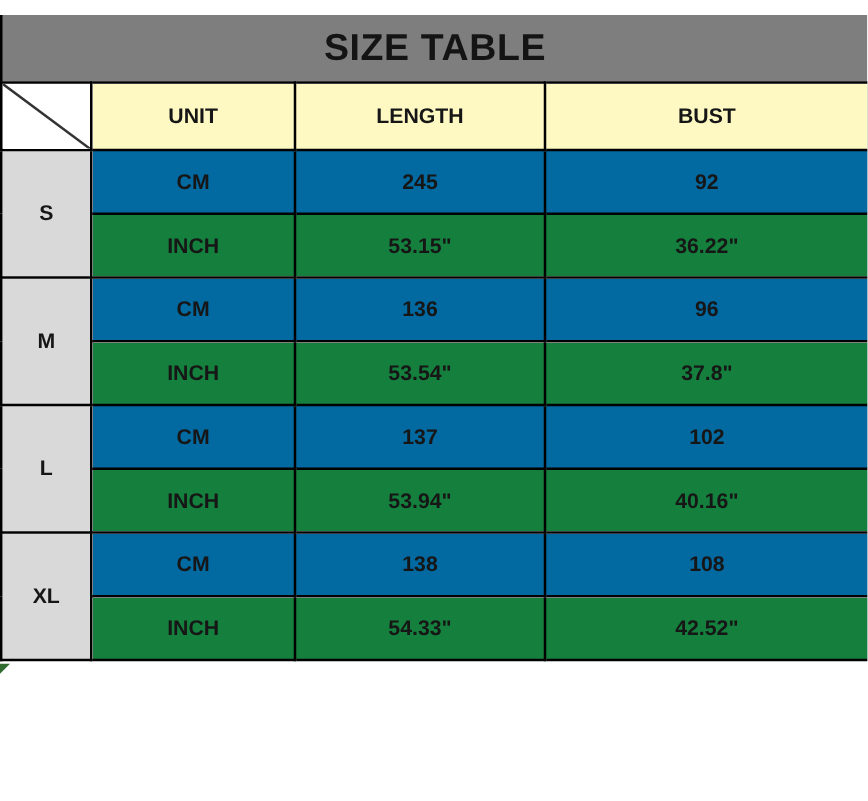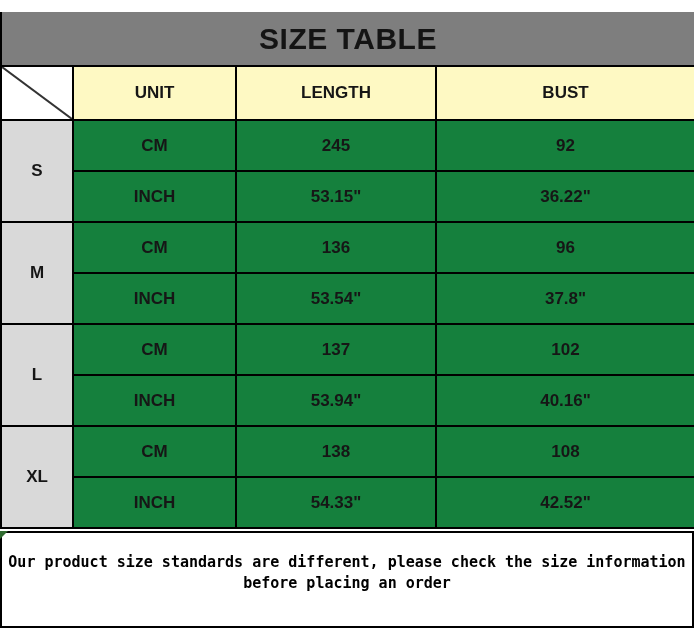--- a/index.html
+++ b/index.html
@@ -39,21 +39,21 @@
     font-size: 17px;
     color: #161616;
     padding: 0;
     overflow: hidden;
   }
   thead th { height: 52px; background: #fef9c3; }
   tbody tr { height: 51px; }
   .diag-cell { background: #ffffff; position: relative; }
   .diag-cell svg { position: absolute; left: 0; top: 0; width: 100%; height: 100%; display: block; }
   .size-cell { background: #d9d9d9; }
-  .row-cm td { background: #15803d; }
+  .row-cm td { background: #0369a1; }
   .row-inch td { background: #15803d; }
   .note-box {
     margin-top: 2px;
     border: 2px solid #000;
     height: 97px;
     box-sizing: border-box;
     padding-top: 19px;
     text-align: center;
     font-family: "DejaVu Sans Mono", "Liberation Mono", monospace;
     font-weight: bold;
@@ -144,18 +144,14 @@
       <tr class="row-inch">
         <td>INCH</td>
         <td>54.33"</td>
         <td>42.52"</td>
       </tr>
     </tbody>
   </table>
 
   <div class="green-artifact"></div>
 
-  <div class="note-box">
-    <div>Our product size standards are different, please check the size information</div>
-    <div>before placing an order</div>
-  </div>
 
 </div>
 
 </body></html>

